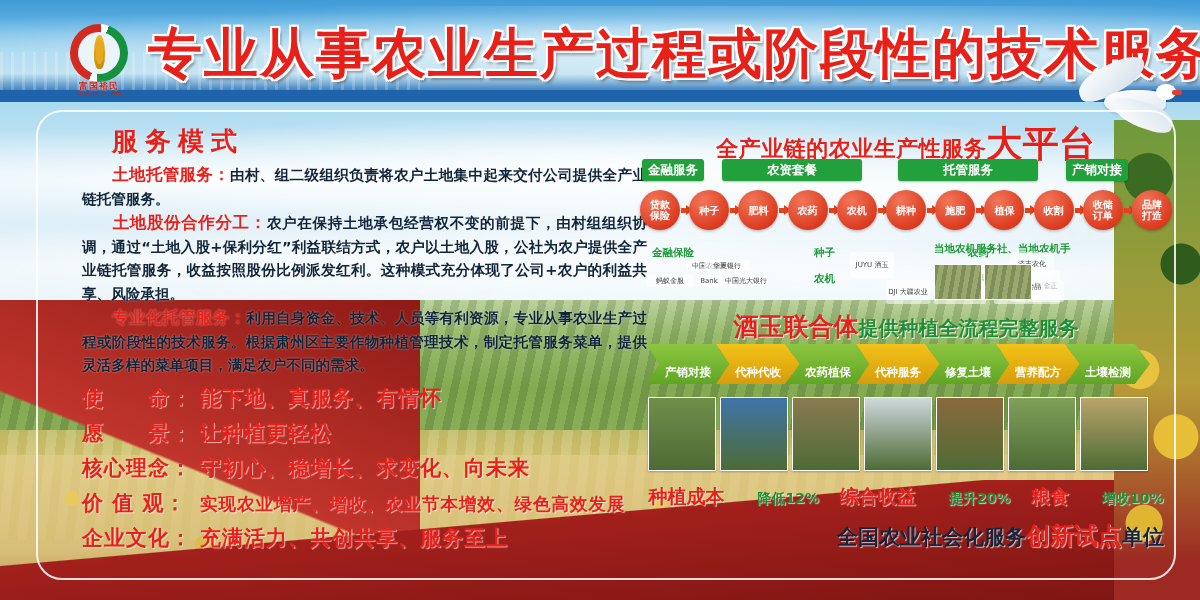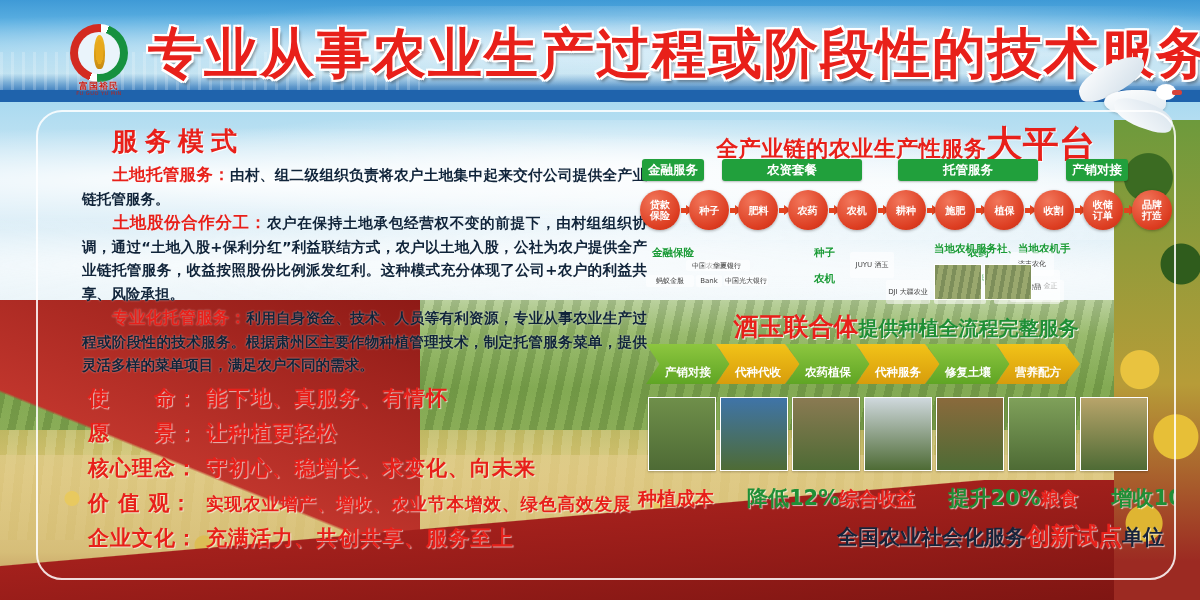--- a/index.html
+++ b/index.html
@@ -93,21 +93,21 @@
   
   .lcol{position:absolute;left:44px;top:8px;width:565px;}
   .sec-title{color:#e8201a;font-size:26px;font-weight:bold;letter-spacing:7px;margin:4px 0 4px 30px;
     text-shadow:1px 1px 0 rgba(255,255,255,.9);}
   .para{font-size:14.6px;line-height:23.5px;color:#10243a;text-align:justify;margin:0 0 1px 0;
     text-indent:0;font-weight:bold;text-shadow:0 0 2px rgba(255,255,255,.55);}
   .para .lead{color:#e8201a;font-size:16.5px;font-weight:bold;}
   .para .ind{display:inline-block;width:30px;}
 
   
-  .slogans{position:absolute;left:50px;top:272px;width:580px;}
+  .slogans{position:absolute;left:44px;top:272px;width:580px;}
   .slogan{display:flex;align-items:baseline;color:#e8201a;font-weight:bold;margin-bottom:7px;
     text-shadow:1px 1px 1px rgba(255,255,255,.65);}
   .slogan .k{width:118px;font-size:21px;letter-spacing:1px;flex:none;}
   .slogan .v{font-size:21px;letter-spacing:1px;}
   .slogan.sm .v{font-size:17.5px;}
 
   
   .rcol{position:absolute;left:600px;top:0;width:536px;height:466px;}
   .rtitle{position:absolute;left:0;top:8px;width:536px;text-align:center;color:#e8201a;
     font-size:22px;font-weight:bold;letter-spacing:.5px;white-space:nowrap;
@@ -149,21 +149,21 @@
   .chev.y{background:linear-gradient(180deg,#f2c318,#d79c0c);}
 
   .photostrip{position:absolute;left:10px;top:285px;width:516px;height:74px;}
   .ph{position:absolute;top:0;width:68px;height:74px;border:1px solid #fff;box-sizing:border-box;
     box-shadow:0 1px 2px rgba(0,0,0,.25);}
 
   .stats{position:absolute;left:0;top:372px;width:536px;display:flex;justify-content:space-around;
     align-items:baseline;}
   .stat{font-size:19px;font-weight:bold;color:#e8201a;white-space:nowrap;
     text-shadow:1px 1px 1px rgba(255,255,255,.7);}
-  .stat em{font-style:normal;color:#1f8f36;font-size:21px;margin-left:33px;}
+  .stat em{font-style:normal;color:#1f8f36;font-size:14px;margin-left:33px;}
 
   .award{position:absolute;left:0;top:408px;width:536px;text-align:right;padding-right:10px;
     box-sizing:border-box;font-size:21px;font-weight:bold;color:#16233a;white-space:nowrap;
     text-shadow:1px 1px 1px rgba(255,255,255,.7);}
   .award em{font-style:normal;color:#e8201a;font-size:24px;}
 </style>
 </head>
 <body>
 
 <div id="poster">
@@ -328,20 +328,21 @@
         <b>酒玉联合体</b><span>提供种植全流程完整服务</span>
       </div>
 
       <div class="chevrow" id="chevrow">
           <div class="chev g" style="left: 0px; width: 84px;">产销对接</div>
           <div class="chev y" style="left: 70px; width: 84px;">代种代收</div>
           <div class="chev g" style="left: 140px; width: 84px;">农药植保</div>
           <div class="chev y" style="left: 210px; width: 84px;">代种服务</div>
           <div class="chev g" style="left: 280px; width: 84px;">修复土壤</div>
           <div class="chev y" style="left: 350px; width: 84px;">营养配方</div>
+          <div class="chev g" style="left: 420px; width: 84px;">土壤检测</div>
         </div>
       <div class="photostrip" id="photostrip">
           <div class="ph" style="left: 0px; background: linear-gradient(rgb(111, 143, 74), rgb(78, 107, 53));"></div>
           <div class="ph" style="left: 72px; background: linear-gradient(rgb(63, 116, 168), rgb(78, 107, 53));"></div>
           <div class="ph" style="left: 144px; background: linear-gradient(rgb(138, 122, 82), rgb(78, 107, 53));"></div>
           <div class="ph" style="left: 216px; background: linear-gradient(rgb(207, 216, 221), rgb(78, 107, 53));"></div>
           <div class="ph" style="left: 288px; background: linear-gradient(rgb(138, 106, 60), rgb(78, 107, 53));"></div>
           <div class="ph" style="left: 360px; background: linear-gradient(rgb(127, 160, 90), rgb(78, 107, 53));"></div>
           <div class="ph" style="left: 432px; background: linear-gradient(rgb(184, 164, 106), rgb(78, 107, 53));"></div>
         </div>

